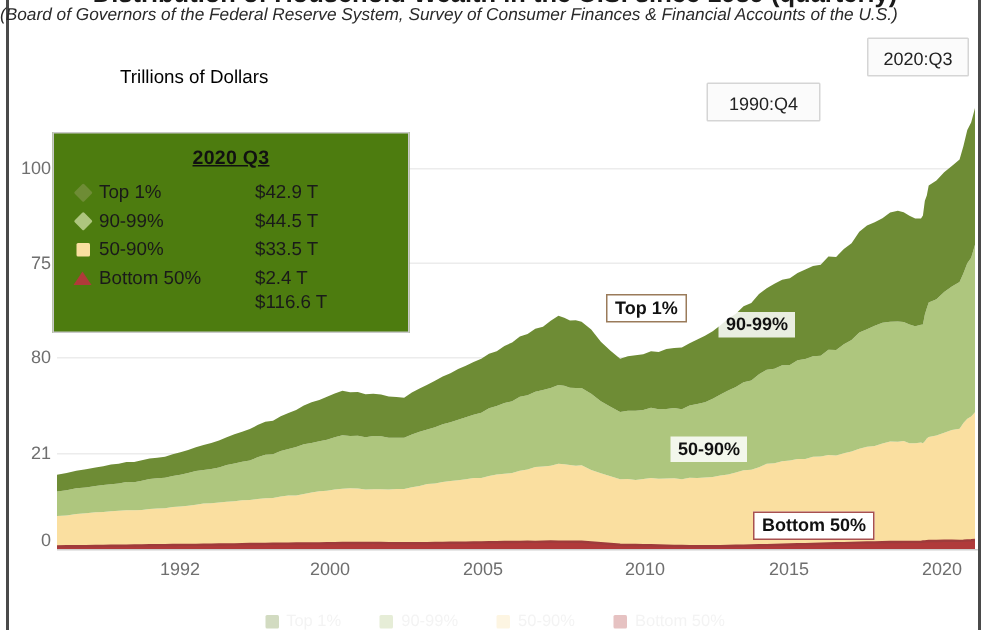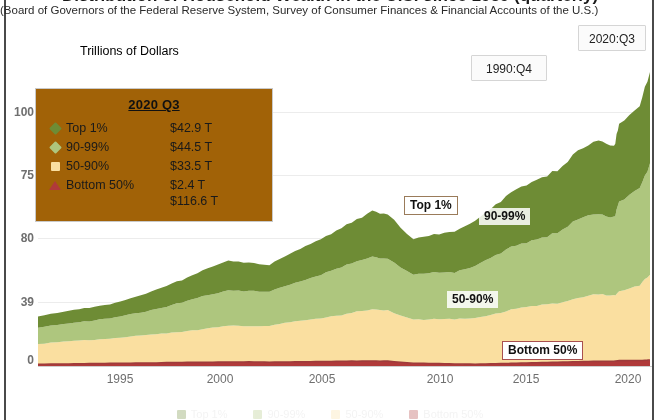--- a/index.html
+++ b/index.html
@@ -9,46 +9,46 @@
 
   
   .frame-left{position:absolute;left:4px;top:0;width:2px;height:420px;background:#4a4a4a;}
   .frame-right{position:absolute;left:652px;top:0;width:2px;height:420px;background:#4a4a4a;}
 
   
   .title-clip{position:absolute;left:0;top:-14px;width:660px;height:20px;
     text-align:center;font-weight:bold;font-size:17px;color:#1a1a1a;
     overflow:hidden;white-space:nowrap;}
   .subtitle{position:absolute;left:0;top:4px;width:543px;text-align:center;
-    font-size:11.5px;color:#2a2a2a;white-space:nowrap;}
+    font-size:11.5px;color:#2a2a2a;white-space:nowrap;font-style:italic;}
   .units{position:absolute;left:36px;top:44px;font-size:12.5px;color:#000000;margin-left:44px;}
 
   .date-box{position:absolute;top:25px;height:26px;line-height:26px;
     background:#fbfbfb;border:1px solid #d5d5d5;border-radius:1px;
     text-align:center;font-size:12px;color:#222;box-sizing:border-box;}
   #date-start{left:471px;width:76px;margin-top:30px;}
   #date-end{left:578px;width:68px;}
 
   
   .plot{position:absolute;left:38px;top:60px;width:612px;height:306px;}
   .plot svg{display:block;}
 
   .gridline{position:absolute;left:38px;width:612px;height:1px;background:#ececec;}
   .axisline{position:absolute;left:38px;width:614px;height:1px;background:#cfcfcf;}
 
   .ytick{position:absolute;right:0;width:34px;text-align:right;
     font-size:12px;color:#6f6f6f;}
-  .yticks{position:absolute;left:0;top:0;width:34px;height:420px;font-weight:bold;}
+  .yticks{position:absolute;left:0;top:0;width:34px;height:420px;}
 
   .xtick{position:absolute;top:372px;font-size:12px;color:#6f6f6f;
     text-align:center;width:50px;}
 
   
   .legend{position:absolute;left:35px;top:88px;width:238px;
-    background:#a16207;border:1px solid #c9c9c9;box-sizing:border-box;padding:6px 8px 8px 8px;}
+    background:#4d7c0f;border:1px solid #c9c9c9;box-sizing:border-box;padding:6px 8px 8px 8px;}
   .legend-title{text-align:center;font-weight:bold;font-size:13px;color:#111;
     text-decoration:underline;margin:2px 0 6px 0;letter-spacing:.2px;}
   .lrow{display:flex;align-items:center;height:19px;font-size:12.5px;color:#1a1a1a;}
   .lmark{width:22px;text-align:center;flex:none;font-size:12px;line-height:1;}
   .lname{width:96px;flex:none;}
   .lval{flex:1;text-align:left;padding-left:8px;white-space:nowrap;}
   .lval.underline{}
   .ltotal{display:flex;height:19px;font-size:12.5px;color:#1a1a1a;}
   .ltotal .sp{width:118px;flex:none;}
   .ltotal .tv{flex:1;padding-left:8px;}
@@ -92,28 +92,28 @@
   <div class="gridline" style="top:112px"></div>
   <div class="gridline" style="top:175px"></div>
   <div class="gridline" style="top:238px"></div>
   <div class="gridline" style="top:302px"></div>
   <div class="axisline" style="top:366px"></div>
 
   <div class="yticks">
     <div class="ytick" style="top:105px">100</div>
     <div class="ytick" style="top:168px">75</div>
     <div class="ytick" style="top:231px">80</div>
-    <div class="ytick" style="top:295px">39</div>
+    <div class="ytick" style="top:295px">21</div>
     <div class="ytick" style="top:353px">0</div>
   </div>
 
-  <div class="xtick" style="left:95px">1995</div>
+  <div class="xtick" style="left:95px">1992</div>
   <div class="xtick" style="left:195px">2000</div>
   <div class="xtick" style="left:297px">2005</div>
-  <div class="xtick" style="left:415px">2010</div>
+  <div class="xtick" style="left:405px">2010</div>
   <div class="xtick" style="left:501px">2015</div>
   <div class="xtick" style="left:603px">2020</div>
 
   <div class="plot">
     <svg id="area-svg" width="612" height="306" viewBox="0 0 612 306" preserveAspectRatio="none">
         <path d="M 0.00 306.00 L 6.43 306.00 L 12.86 306.00 L 19.29 306.00 L 25.71 306.00 L 30.86 306.00 L 36.00 306.00 L 41.14 306.00 L 46.29 306.00 L 51.43 306.00 L 56.57 306.00 L 61.71 306.00 L 66.86 306.00 L 72.00 306.00 L 77.14 306.00 L 82.29 306.00 L 87.43 306.00 L 92.57 306.00 L 97.71 306.00 L 102.86 306.00 L 108.00 306.00 L 113.14 306.00 L 118.29 306.00 L 123.43 306.00 L 128.57 306.00 L 133.71 306.00 L 138.86 306.00 L 144.00 306.00 L 149.14 306.00 L 154.29 306.00 L 159.43 306.00 L 164.57 306.00 L 169.71 306.00 L 174.86 306.00 L 180.00 306.00 L 185.14 306.00 L 190.29 306.00 L 195.43 306.00 L 200.57 306.00 L 205.71 306.00 L 210.86 306.00 L 216.00 306.00 L 221.14 306.00 L 226.29 306.00 L 231.43 306.00 L 236.57 306.00 L 241.71 306.00 L 246.86 306.00 L 252.00 306.00 L 257.14 306.00 L 262.29 306.00 L 267.43 306.00 L 272.57 306.00 L 277.71 306.00 L 282.86 306.00 L 288.00 306.00 L 293.14 306.00 L 298.29 306.00 L 303.43 306.00 L 308.57 306.00 L 313.71 306.00 L 318.86 306.00 L 324.00 306.00 L 329.14 306.00 L 334.29 306.00 L 338.14 306.00 L 342.00 306.00 L 345.86 306.00 L 349.71 306.00 L 356.14 306.00 L 362.57 306.00 L 369.00 306.00 L 375.43 306.00 L 380.57 306.00 L 385.71 306.00 L 390.86 306.00 L 396.00 306.00 L 401.14 306.00 L 406.29 306.00 L 411.43 306.00 L 416.57 306.00 L 421.71 306.00 L 426.86 306.00 L 432.00 306.00 L 437.14 306.00 L 442.29 306.00 L 447.43 306.00 L 452.57 306.00 L 457.71 306.00 L 462.86 306.00 L 468.00 306.00 L 473.14 306.00 L 478.29 306.00 L 483.43 306.00 L 488.57 306.00 L 493.71 306.00 L 498.86 306.00 L 504.00 306.00 L 509.14 306.00 L 514.29 306.00 L 519.43 306.00 L 524.57 306.00 L 529.71 306.00 L 534.86 306.00 L 540.00 306.00 L 545.14 306.00 L 550.29 306.00 L 555.43 306.00 L 560.57 306.00 L 564.43 306.00 L 568.29 306.00 L 572.14 306.00 L 576.00 306.00 L 577.29 306.00 L 578.57 306.00 L 579.86 306.00 L 581.14 306.00 L 586.29 306.00 L 591.43 306.00 L 596.57 306.00 L 601.71 306.00 L 604.29 306.00 L 606.86 306.00 L 609.43 306.00 L 612.00 306.00 L 612.00 300.01 L 609.43 300.15 L 606.86 300.22 L 604.29 300.45 L 601.71 300.56 L 596.57 300.43 L 591.43 300.50 L 586.29 300.66 L 581.14 300.62 L 579.86 300.74 L 578.57 300.91 L 577.29 301.03 L 576.00 301.28 L 572.14 301.27 L 568.29 301.23 L 564.43 301.26 L 560.57 301.33 L 555.43 301.38 L 550.29 301.51 L 545.14 301.61 L 540.00 301.71 L 534.86 301.77 L 529.71 301.95 L 524.57 302.10 L 519.43 302.18 L 514.29 302.34 L 509.14 302.45 L 504.00 302.62 L 498.86 302.78 L 493.71 302.87 L 488.57 303.01 L 483.43 303.14 L 478.29 303.24 L 473.14 303.41 L 468.00 303.53 L 462.86 303.58 L 457.71 303.72 L 452.57 303.86 L 447.43 303.96 L 442.29 304.09 L 437.14 304.21 L 432.00 304.15 L 426.86 304.14 L 421.71 304.07 L 416.57 304.03 L 411.43 303.90 L 406.29 303.74 L 401.14 303.62 L 396.00 303.53 L 390.86 303.46 L 385.71 303.32 L 380.57 303.30 L 375.43 303.21 L 369.00 302.70 L 362.57 302.18 L 356.14 301.69 L 349.71 301.17 L 345.86 301.17 L 342.00 301.20 L 338.14 301.07 L 334.29 301.07 L 329.14 301.04 L 324.00 301.11 L 318.86 301.24 L 313.71 301.17 L 308.57 301.23 L 303.43 301.29 L 298.29 301.38 L 293.14 301.45 L 288.00 301.45 L 282.86 301.60 L 277.71 301.62 L 272.57 301.79 L 267.43 301.84 L 262.29 301.86 L 257.14 301.92 L 252.00 302.03 L 246.86 302.12 L 241.71 302.13 L 236.57 302.10 L 231.43 302.19 L 226.29 302.16 L 221.14 302.05 L 216.00 301.97 L 210.86 301.91 L 205.71 301.96 L 200.57 301.96 L 195.43 301.98 L 190.29 302.01 L 185.14 302.12 L 180.00 302.14 L 174.86 302.22 L 169.71 302.28 L 164.57 302.33 L 159.43 302.33 L 154.29 302.41 L 149.14 302.41 L 144.00 302.53 L 138.86 302.55 L 133.71 302.65 L 128.57 302.67 L 123.43 302.75 L 118.29 302.93 L 113.14 302.93 L 108.00 302.99 L 102.86 303.07 L 97.71 303.11 L 92.57 303.22 L 87.43 303.27 L 82.29 303.28 L 77.14 303.31 L 72.00 303.40 L 66.86 303.45 L 61.71 303.52 L 56.57 303.61 L 51.43 303.65 L 46.29 303.76 L 41.14 303.83 L 36.00 303.88 L 30.86 303.94 L 25.71 304.02 L 19.29 304.08 L 12.86 304.13 L 6.43 304.19 L 0.00 304.23 Z" fill="#b03a3a" stroke="none"></path>
         <path d="M 0.00 304.23 L 6.43 304.19 L 12.86 304.13 L 19.29 304.08 L 25.71 304.02 L 30.86 303.94 L 36.00 303.88 L 41.14 303.83 L 46.29 303.76 L 51.43 303.65 L 56.57 303.61 L 61.71 303.52 L 66.86 303.45 L 72.00 303.40 L 77.14 303.31 L 82.29 303.28 L 87.43 303.27 L 92.57 303.22 L 97.71 303.11 L 102.86 303.07 L 108.00 302.99 L 113.14 302.93 L 118.29 302.93 L 123.43 302.75 L 128.57 302.67 L 133.71 302.65 L 138.86 302.55 L 144.00 302.53 L 149.14 302.41 L 154.29 302.41 L 159.43 302.33 L 164.57 302.33 L 169.71 302.28 L 174.86 302.22 L 180.00 302.14 L 185.14 302.12 L 190.29 302.01 L 195.43 301.98 L 200.57 301.96 L 205.71 301.96 L 210.86 301.91 L 216.00 301.97 L 221.14 302.05 L 226.29 302.16 L 231.43 302.19 L 236.57 302.10 L 241.71 302.13 L 246.86 302.12 L 252.00 302.03 L 257.14 301.92 L 262.29 301.86 L 267.43 301.84 L 272.57 301.79 L 277.71 301.62 L 282.86 301.60 L 288.00 301.45 L 293.14 301.45 L 298.29 301.38 L 303.43 301.29 L 308.57 301.23 L 313.71 301.17 L 318.86 301.24 L 324.00 301.11 L 329.14 301.04 L 334.29 301.07 L 338.14 301.07 L 342.00 301.20 L 345.86 301.17 L 349.71 301.17 L 356.14 301.69 L 362.57 302.18 L 369.00 302.70 L 375.43 303.21 L 380.57 303.30 L 385.71 303.32 L 390.86 303.46 L 396.00 303.53 L 401.14 303.62 L 406.29 303.74 L 411.43 303.90 L 416.57 304.03 L 421.71 304.07 L 426.86 304.14 L 432.00 304.15 L 437.14 304.21 L 442.29 304.09 L 447.43 303.96 L 452.57 303.86 L 457.71 303.72 L 462.86 303.58 L 468.00 303.53 L 473.14 303.41 L 478.29 303.24 L 483.43 303.14 L 488.57 303.01 L 493.71 302.87 L 498.86 302.78 L 504.00 302.62 L 509.14 302.45 L 514.29 302.34 L 519.43 302.18 L 524.57 302.10 L 529.71 301.95 L 534.86 301.77 L 540.00 301.71 L 545.14 301.61 L 550.29 301.51 L 555.43 301.38 L 560.57 301.33 L 564.43 301.26 L 568.29 301.23 L 572.14 301.27 L 576.00 301.28 L 577.29 301.03 L 578.57 300.91 L 579.86 300.74 L 581.14 300.62 L 586.29 300.66 L 591.43 300.50 L 596.57 300.43 L 601.71 300.56 L 604.29 300.45 L 606.86 300.22 L 609.43 300.15 L 612.00 300.01 L 612.00 214.78 L 609.43 217.60 L 606.86 219.11 L 604.29 221.98 L 601.71 225.76 L 596.57 226.60 L 591.43 228.57 L 586.29 230.35 L 581.14 231.37 L 579.86 232.41 L 578.57 234.10 L 577.29 235.56 L 576.00 235.01 L 572.14 235.51 L 568.29 235.49 L 564.43 233.95 L 560.57 234.51 L 555.43 234.30 L 550.29 235.65 L 545.14 237.30 L 540.00 237.91 L 534.86 239.13 L 529.71 241.04 L 524.57 242.22 L 519.43 243.69 L 514.29 243.38 L 509.14 244.25 L 504.00 244.50 L 498.86 245.98 L 493.71 245.95 L 488.57 246.95 L 483.43 247.44 L 478.29 248.81 L 473.14 249.23 L 468.00 251.55 L 462.86 253.11 L 457.71 253.51 L 452.57 255.00 L 447.43 256.26 L 442.29 257.08 L 437.14 258.01 L 432.00 258.40 L 426.86 258.74 L 421.71 258.50 L 416.57 259.58 L 411.43 258.82 L 406.29 258.94 L 401.14 259.23 L 396.00 258.66 L 390.86 259.39 L 385.71 259.92 L 380.57 259.36 L 375.43 259.45 L 369.00 257.50 L 362.57 255.49 L 356.14 253.25 L 349.71 250.12 L 345.86 250.43 L 342.00 250.01 L 338.14 249.49 L 334.29 249.17 L 329.14 250.43 L 324.00 250.96 L 318.86 251.36 L 313.71 253.05 L 308.57 253.85 L 303.43 255.39 L 298.29 255.78 L 293.14 256.33 L 288.00 257.40 L 282.86 258.61 L 277.71 258.73 L 272.57 259.44 L 267.43 260.22 L 262.29 260.72 L 257.14 261.37 L 252.00 262.28 L 246.86 262.73 L 241.71 264.00 L 236.57 264.84 L 231.43 265.93 L 226.29 266.02 L 221.14 266.36 L 216.00 266.14 L 210.86 266.20 L 205.71 266.36 L 200.57 265.67 L 195.43 265.54 L 190.29 265.77 L 185.14 266.32 L 180.00 267.20 L 174.86 267.57 L 169.71 268.34 L 164.57 269.26 L 159.43 270.27 L 154.29 270.35 L 149.14 271.08 L 144.00 271.97 L 138.86 272.19 L 133.71 272.59 L 128.57 273.41 L 123.43 273.56 L 118.29 274.22 L 113.14 274.49 L 108.00 275.04 L 102.86 275.51 L 97.71 275.68 L 92.57 276.45 L 87.43 277.17 L 82.29 277.72 L 77.14 278.08 L 72.00 278.85 L 66.86 278.94 L 61.71 279.26 L 56.57 279.95 L 51.43 280.20 L 46.29 280.10 L 41.14 280.49 L 36.00 280.85 L 30.86 281.25 L 25.71 281.45 L 19.29 282.19 L 12.86 282.61 L 6.43 283.65 L 0.00 284.08 Z" fill="#fadfa0" stroke="none"></path>
         <path d="M 0.00 284.08 L 6.43 283.65 L 12.86 282.61 L 19.29 282.19 L 25.71 281.45 L 30.86 281.25 L 36.00 280.85 L 41.14 280.49 L 46.29 280.10 L 51.43 280.20 L 56.57 279.95 L 61.71 279.26 L 66.86 278.94 L 72.00 278.85 L 77.14 278.08 L 82.29 277.72 L 87.43 277.17 L 92.57 276.45 L 97.71 275.68 L 102.86 275.51 L 108.00 275.04 L 113.14 274.49 L 118.29 274.22 L 123.43 273.56 L 128.57 273.41 L 133.71 272.59 L 138.86 272.19 L 144.00 271.97 L 149.14 271.08 L 154.29 270.35 L 159.43 270.27 L 164.57 269.26 L 169.71 268.34 L 174.86 267.57 L 180.00 267.20 L 185.14 266.32 L 190.29 265.77 L 195.43 265.54 L 200.57 265.67 L 205.71 266.36 L 210.86 266.20 L 216.00 266.14 L 221.14 266.36 L 226.29 266.02 L 231.43 265.93 L 236.57 264.84 L 241.71 264.00 L 246.86 262.73 L 252.00 262.28 L 257.14 261.37 L 262.29 260.72 L 267.43 260.22 L 272.57 259.44 L 277.71 258.73 L 282.86 258.61 L 288.00 257.40 L 293.14 256.33 L 298.29 255.78 L 303.43 255.39 L 308.57 253.85 L 313.71 253.05 L 318.86 251.36 L 324.00 250.96 L 329.14 250.43 L 334.29 249.17 L 338.14 249.49 L 342.00 250.01 L 345.86 250.43 L 349.71 250.12 L 356.14 253.25 L 362.57 255.49 L 369.00 257.50 L 375.43 259.45 L 380.57 259.36 L 385.71 259.92 L 390.86 259.39 L 396.00 258.66 L 401.14 259.23 L 406.29 258.94 L 411.43 258.82 L 416.57 259.58 L 421.71 258.50 L 426.86 258.74 L 432.00 258.40 L 437.14 258.01 L 442.29 257.08 L 447.43 256.26 L 452.57 255.00 L 457.71 253.51 L 462.86 253.11 L 468.00 251.55 L 473.14 249.23 L 478.29 248.81 L 483.43 247.44 L 488.57 246.95 L 493.71 245.95 L 498.86 245.98 L 504.00 244.50 L 509.14 244.25 L 514.29 243.38 L 519.43 243.69 L 524.57 242.22 L 529.71 241.04 L 534.86 239.13 L 540.00 237.91 L 545.14 237.30 L 550.29 235.65 L 555.43 234.30 L 560.57 234.51 L 564.43 233.95 L 568.29 235.49 L 572.14 235.51 L 576.00 235.01 L 577.29 235.56 L 578.57 234.10 L 579.86 232.41 L 581.14 231.37 L 586.29 230.35 L 591.43 228.57 L 596.57 226.60 L 601.71 225.76 L 604.29 221.98 L 606.86 219.11 L 609.43 217.60 L 612.00 214.78 L 612.00 103.20 L 609.43 111.85 L 606.86 115.45 L 604.29 122.13 L 601.71 128.08 L 596.57 130.99 L 591.43 134.64 L 586.29 139.54 L 581.14 141.59 L 579.86 145.51 L 578.57 149.61 L 577.29 156.25 L 576.00 156.50 L 572.14 157.51 L 568.29 156.40 L 564.43 154.59 L 560.57 154.29 L 555.43 154.56 L 550.29 155.16 L 545.14 157.21 L 540.00 159.44 L 534.86 161.60 L 529.71 166.66 L 524.57 169.47 L 519.43 173.31 L 514.29 173.23 L 509.14 177.14 L 504.00 177.58 L 498.86 179.41 L 493.71 180.24 L 488.57 183.26 L 483.43 183.53 L 478.29 185.83 L 473.14 186.48 L 468.00 189.54 L 462.86 193.60 L 457.71 194.90 L 452.57 197.93 L 447.43 200.25 L 442.29 203.06 L 437.14 205.89 L 432.00 208.10 L 426.86 209.26 L 421.71 210.35 L 416.57 212.89 L 411.43 212.02 L 406.29 212.60 L 401.14 212.85 L 396.00 211.89 L 390.86 213.26 L 385.71 213.78 L 380.57 213.84 L 375.43 214.73 L 369.00 211.09 L 362.57 207.47 L 356.14 202.48 L 349.71 198.64 L 345.86 198.61 L 342.00 198.52 L 338.14 197.23 L 334.29 196.59 L 329.14 198.60 L 324.00 200.08 L 318.86 201.19 L 313.71 203.42 L 308.57 204.49 L 303.43 207.48 L 298.29 208.73 L 293.14 210.74 L 288.00 212.16 L 282.86 215.16 L 277.71 216.47 L 272.57 218.11 L 267.43 219.90 L 262.29 221.52 L 257.14 222.84 L 252.00 224.85 L 246.86 226.32 L 241.71 227.83 L 236.57 229.60 L 231.43 231.84 L 226.29 231.75 L 221.14 231.75 L 216.00 230.77 L 210.86 230.74 L 205.71 231.57 L 200.57 230.50 L 195.43 230.68 L 190.29 230.15 L 185.14 231.45 L 180.00 233.13 L 174.86 234.23 L 169.71 235.31 L 164.57 236.12 L 159.43 238.08 L 154.29 239.32 L 149.14 240.65 L 144.00 242.79 L 138.86 243.18 L 133.71 244.90 L 128.57 247.03 L 123.43 247.90 L 118.29 248.97 L 113.14 250.08 L 108.00 251.63 L 102.86 252.71 L 97.71 253.37 L 92.57 254.06 L 87.43 255.33 L 82.29 256.46 L 77.14 257.33 L 72.00 258.51 L 66.86 258.81 L 61.71 259.34 L 56.57 260.49 L 51.43 261.51 L 46.29 261.33 L 41.14 262.32 L 36.00 262.77 L 30.86 263.39 L 25.71 264.02 L 19.29 264.95 L 12.86 265.54 L 6.43 266.85 L 0.00 267.66 Z" fill="#aec67e" stroke="none"></path>
         <path d="M 0.00 267.66 L 6.43 266.85 L 12.86 265.54 L 19.29 264.95 L 25.71 264.02 L 30.86 263.39 L 36.00 262.77 L 41.14 262.32 L 46.29 261.33 L 51.43 261.51 L 56.57 260.49 L 61.71 259.34 L 66.86 258.81 L 72.00 258.51 L 77.14 257.33 L 82.29 256.46 L 87.43 255.33 L 92.57 254.06 L 97.71 253.37 L 102.86 252.71 L 108.00 251.63 L 113.14 250.08 L 118.29 248.97 L 123.43 247.90 L 128.57 247.03 L 133.71 244.90 L 138.86 243.18 L 144.00 242.79 L 149.14 240.65 L 154.29 239.32 L 159.43 238.08 L 164.57 236.12 L 169.71 235.31 L 174.86 234.23 L 180.00 233.13 L 185.14 231.45 L 190.29 230.15 L 195.43 230.68 L 200.57 230.50 L 205.71 231.57 L 210.86 230.74 L 216.00 230.77 L 221.14 231.75 L 226.29 231.75 L 231.43 231.84 L 236.57 229.60 L 241.71 227.83 L 246.86 226.32 L 252.00 224.85 L 257.14 222.84 L 262.29 221.52 L 267.43 219.90 L 272.57 218.11 L 277.71 216.47 L 282.86 215.16 L 288.00 212.16 L 293.14 210.74 L 298.29 208.73 L 303.43 207.48 L 308.57 204.49 L 313.71 203.42 L 318.86 201.19 L 324.00 200.08 L 329.14 198.60 L 334.29 196.59 L 338.14 197.23 L 342.00 198.52 L 345.86 198.61 L 349.71 198.64 L 356.14 202.48 L 362.57 207.47 L 369.00 211.09 L 375.43 214.73 L 380.57 213.84 L 385.71 213.78 L 390.86 213.26 L 396.00 211.89 L 401.14 212.85 L 406.29 212.60 L 411.43 212.02 L 416.57 212.89 L 421.71 210.35 L 426.86 209.26 L 432.00 208.10 L 437.14 205.89 L 442.29 203.06 L 447.43 200.25 L 452.57 197.93 L 457.71 194.90 L 462.86 193.60 L 468.00 189.54 L 473.14 186.48 L 478.29 185.83 L 483.43 183.53 L 488.57 183.26 L 493.71 180.24 L 498.86 179.41 L 504.00 177.58 L 509.14 177.14 L 514.29 173.23 L 519.43 173.31 L 524.57 169.47 L 529.71 166.66 L 534.86 161.60 L 540.00 159.44 L 545.14 157.21 L 550.29 155.16 L 555.43 154.56 L 560.57 154.29 L 564.43 154.59 L 568.29 156.40 L 572.14 157.51 L 576.00 156.50 L 577.29 156.25 L 578.57 149.61 L 579.86 145.51 L 581.14 141.59 L 586.29 139.54 L 591.43 134.64 L 596.57 130.99 L 601.71 128.08 L 604.29 122.13 L 606.86 115.45 L 609.43 111.85 L 612.00 103.20 L 612.00 12.05 L 609.43 21.73 L 606.86 26.70 L 604.29 37.37 L 601.71 46.31 L 596.57 50.61 L 591.43 54.89 L 586.29 60.41 L 581.14 63.71 L 579.86 70.39 L 578.57 73.89 L 577.29 83.71 L 576.00 85.74 L 572.14 85.61 L 568.29 83.76 L 564.43 81.45 L 560.57 80.56 L 555.43 81.71 L 550.29 85.53 L 545.14 88.20 L 540.00 90.35 L 534.86 94.43 L 529.71 102.10 L 524.57 105.96 L 519.43 111.26 L 514.29 111.01 L 509.14 116.46 L 504.00 117.28 L 498.86 119.71 L 493.71 122.03 L 488.57 125.48 L 483.43 126.51 L 478.29 129.13 L 473.14 132.14 L 468.00 136.03 L 462.86 142.01 L 457.71 144.13 L 452.57 149.23 L 447.43 152.44 L 442.29 156.78 L 437.14 160.80 L 432.00 163.77 L 426.86 166.33 L 421.71 168.76 L 416.57 171.67 L 411.43 171.93 L 406.29 172.69 L 401.14 174.60 L 396.00 174.12 L 390.86 176.09 L 385.71 176.82 L 380.57 177.48 L 375.43 179.15 L 369.00 173.88 L 362.57 167.85 L 356.14 159.73 L 349.71 154.48 L 345.86 153.48 L 342.00 153.67 L 338.14 151.79 L 334.29 150.51 L 329.14 153.82 L 324.00 157.81 L 318.86 159.11 L 313.71 162.74 L 308.57 164.28 L 303.43 168.31 L 298.29 170.62 L 293.14 174.13 L 288.00 175.90 L 282.86 179.14 L 277.71 181.26 L 272.57 183.91 L 267.43 185.99 L 262.29 188.88 L 257.14 190.97 L 252.00 193.76 L 246.86 196.56 L 241.71 199.02 L 236.57 201.61 L 231.43 205.22 L 226.29 204.73 L 221.14 204.25 L 216.00 203.04 L 210.86 202.47 L 205.71 202.85 L 200.57 201.38 L 195.43 201.56 L 190.29 200.53 L 185.14 202.41 L 180.00 204.47 L 174.86 206.60 L 169.71 208.19 L 164.57 210.28 L 159.43 213.26 L 154.29 215.25 L 149.14 217.53 L 144.00 220.42 L 138.86 221.21 L 133.71 223.40 L 128.57 226.07 L 123.43 227.87 L 118.29 229.47 L 113.14 231.56 L 108.00 233.73 L 102.86 235.29 L 97.71 236.67 L 92.57 238.18 L 87.43 240.02 L 82.29 241.54 L 77.14 242.82 L 72.00 244.56 L 66.86 245.11 L 61.71 245.73 L 56.57 246.75 L 51.43 247.92 L 46.29 248.01 L 41.14 249.14 L 36.00 249.68 L 30.86 250.75 L 25.71 251.68 L 19.29 252.89 L 12.86 253.85 L 6.43 255.34 L 0.00 256.55 Z" fill="#6e8c35" stroke="none"></path>
         <path d="M 0.00 304.23 L 6.43 304.19 L 12.86 304.13 L 19.29 304.08 L 25.71 304.02 L 30.86 303.94 L 36.00 303.88 L 41.14 303.83 L 46.29 303.76 L 51.43 303.65 L 56.57 303.61 L 61.71 303.52 L 66.86 303.45 L 72.00 303.40 L 77.14 303.31 L 82.29 303.28 L 87.43 303.27 L 92.57 303.22 L 97.71 303.11 L 102.86 303.07 L 108.00 302.99 L 113.14 302.93 L 118.29 302.93 L 123.43 302.75 L 128.57 302.67 L 133.71 302.65 L 138.86 302.55 L 144.00 302.53 L 149.14 302.41 L 154.29 302.41 L 159.43 302.33 L 164.57 302.33 L 169.71 302.28 L 174.86 302.22 L 180.00 302.14 L 185.14 302.12 L 190.29 302.01 L 195.43 301.98 L 200.57 301.96 L 205.71 301.96 L 210.86 301.91 L 216.00 301.97 L 221.14 302.05 L 226.29 302.16 L 231.43 302.19 L 236.57 302.10 L 241.71 302.13 L 246.86 302.12 L 252.00 302.03 L 257.14 301.92 L 262.29 301.86 L 267.43 301.84 L 272.57 301.79 L 277.71 301.62 L 282.86 301.60 L 288.00 301.45 L 293.14 301.45 L 298.29 301.38 L 303.43 301.29 L 308.57 301.23 L 313.71 301.17 L 318.86 301.24 L 324.00 301.11 L 329.14 301.04 L 334.29 301.07 L 338.14 301.07 L 342.00 301.20 L 345.86 301.17 L 349.71 301.17 L 356.14 301.69 L 362.57 302.18 L 369.00 302.70 L 375.43 303.21 L 380.57 303.30 L 385.71 303.32 L 390.86 303.46 L 396.00 303.53 L 401.14 303.62 L 406.29 303.74 L 411.43 303.90 L 416.57 304.03 L 421.71 304.07 L 426.86 304.14 L 432.00 304.15 L 437.14 304.21 L 442.29 304.09 L 447.43 303.96 L 452.57 303.86 L 457.71 303.72 L 462.86 303.58 L 468.00 303.53 L 473.14 303.41 L 478.29 303.24 L 483.43 303.14 L 488.57 303.01 L 493.71 302.87 L 498.86 302.78 L 504.00 302.62 L 509.14 302.45 L 514.29 302.34 L 519.43 302.18 L 524.57 302.10 L 529.71 301.95 L 534.86 301.77 L 540.00 301.71 L 545.14 301.61 L 550.29 301.51 L 555.43 301.38 L 560.57 301.33 L 564.43 301.26 L 568.29 301.23 L 572.14 301.27 L 576.00 301.28 L 577.29 301.03 L 578.57 300.91 L 579.86 300.74 L 581.14 300.62 L 586.29 300.66 L 591.43 300.50 L 596.57 300.43 L 601.71 300.56 L 604.29 300.45 L 606.86 300.22 L 609.43 300.15 L 612.00 300.01" fill="none" stroke="#9e3b3b" stroke-width="1.6"></path>

